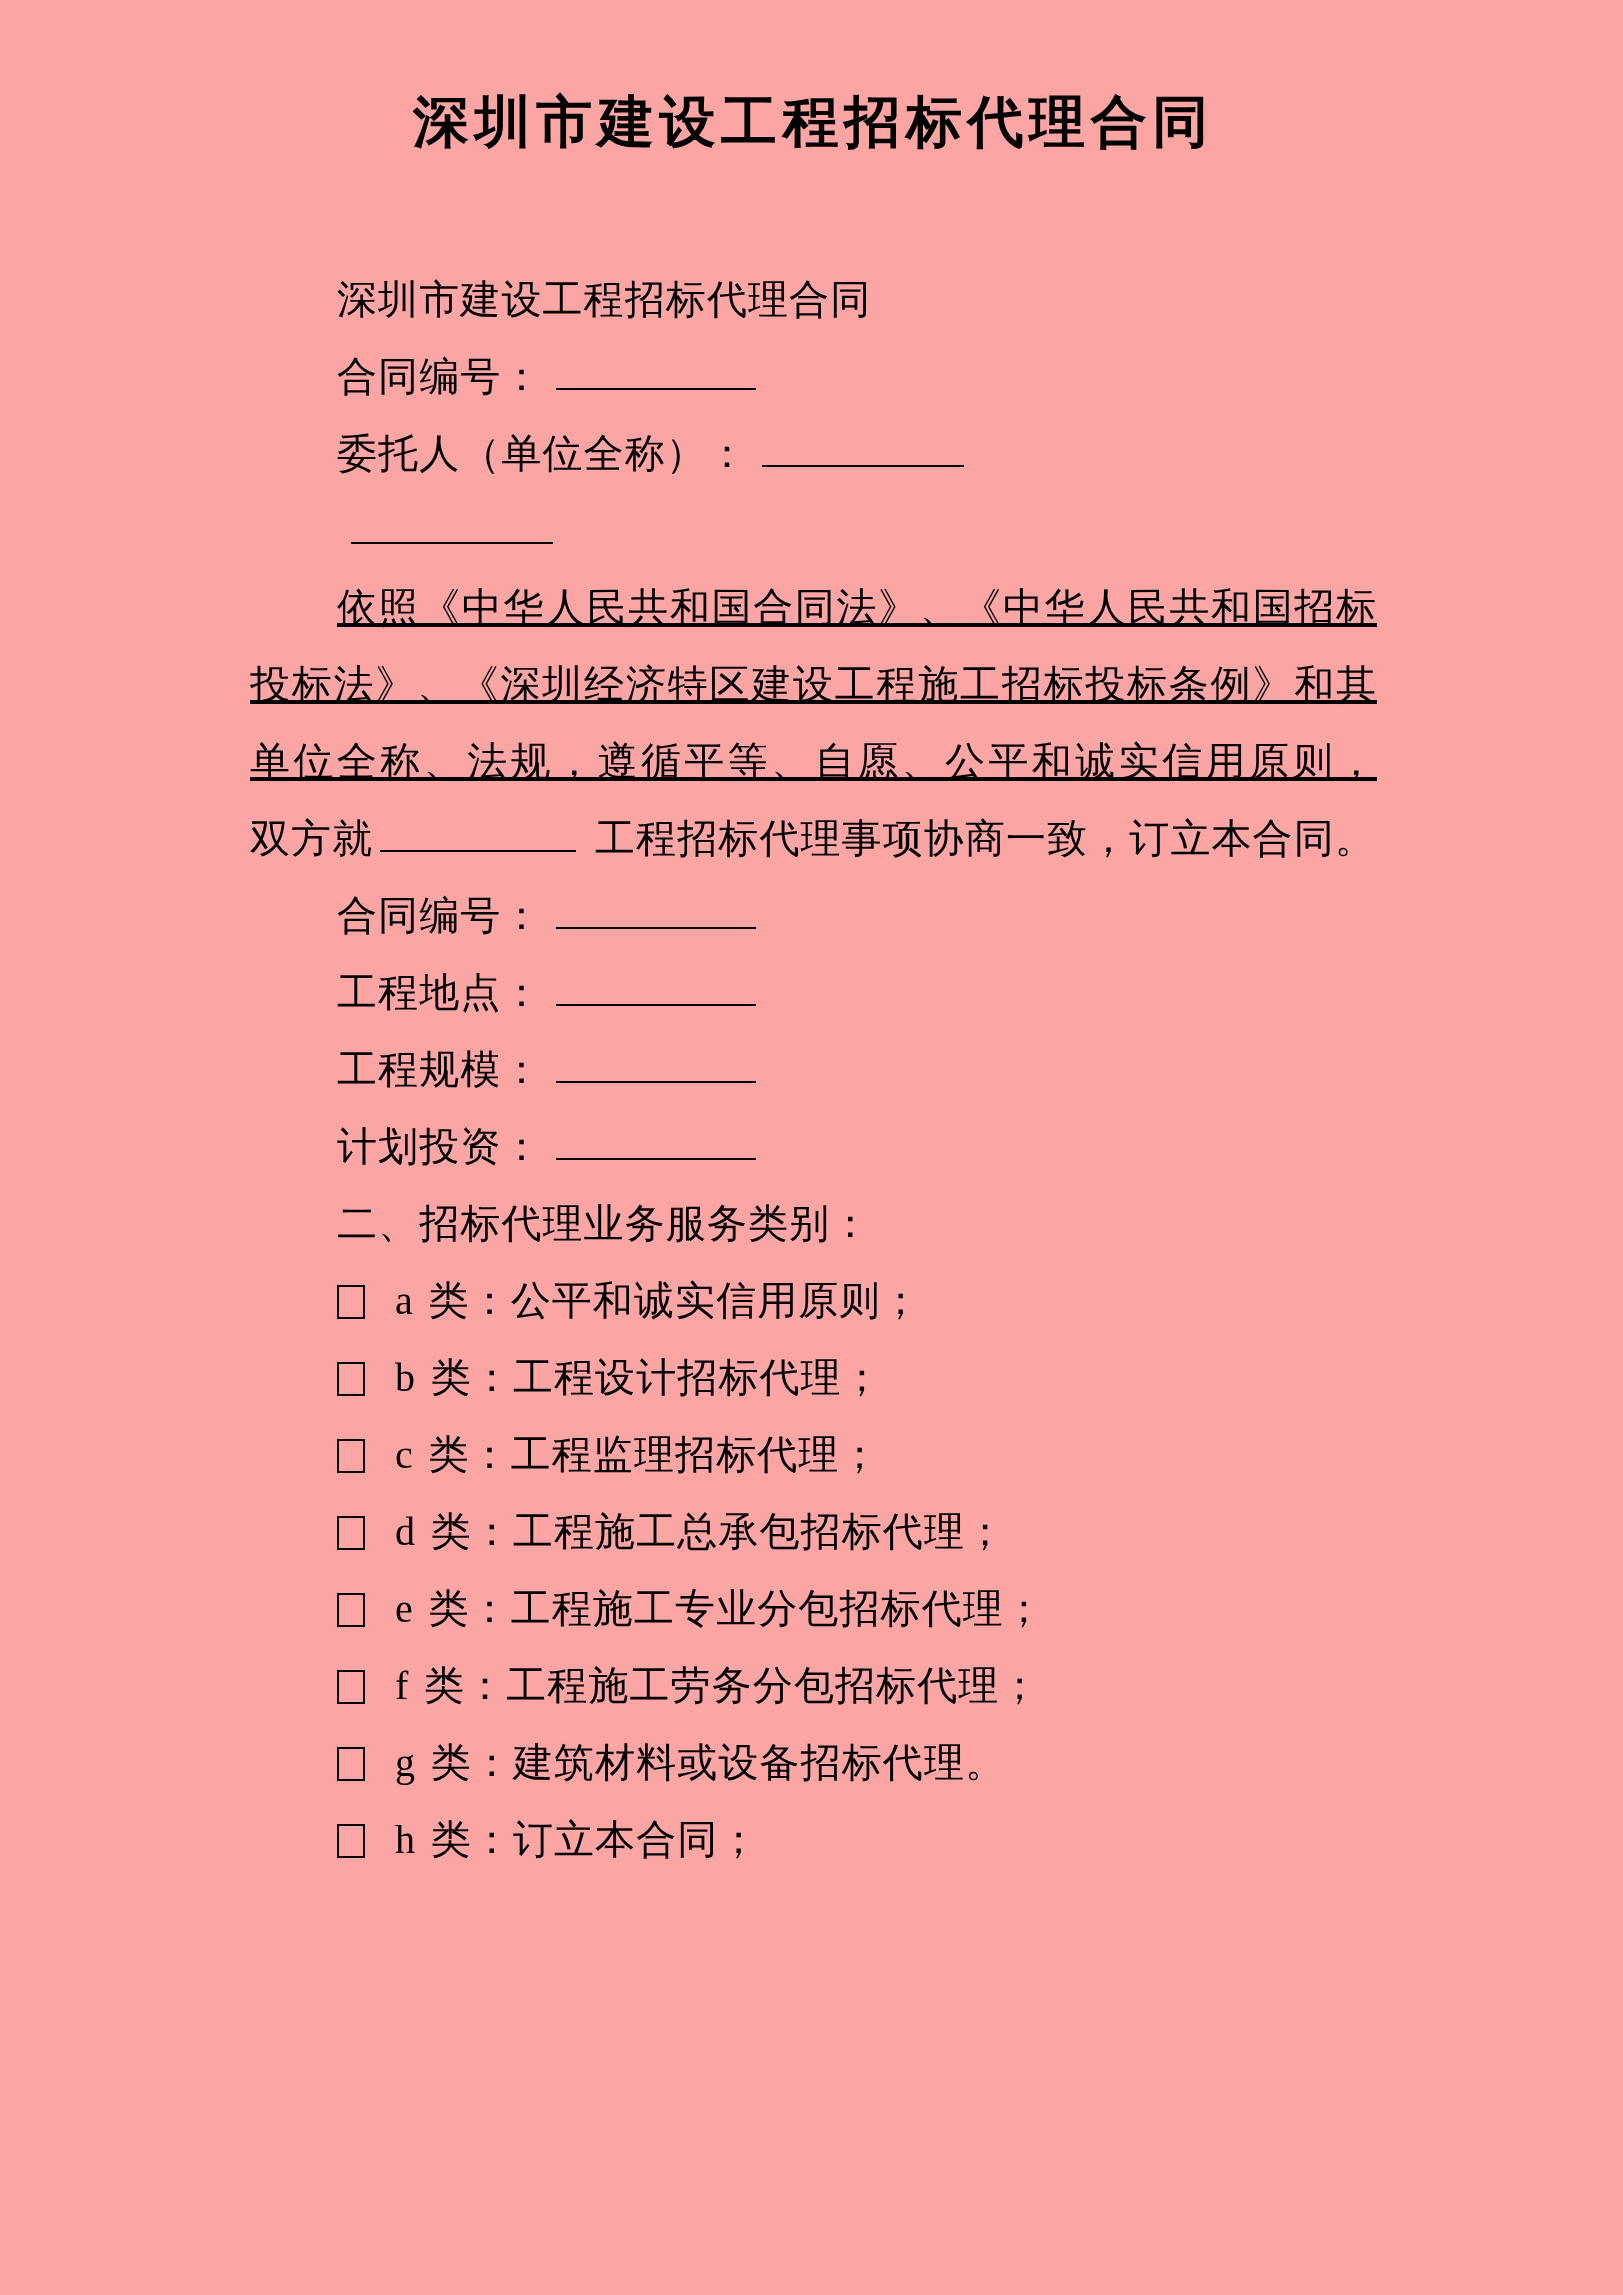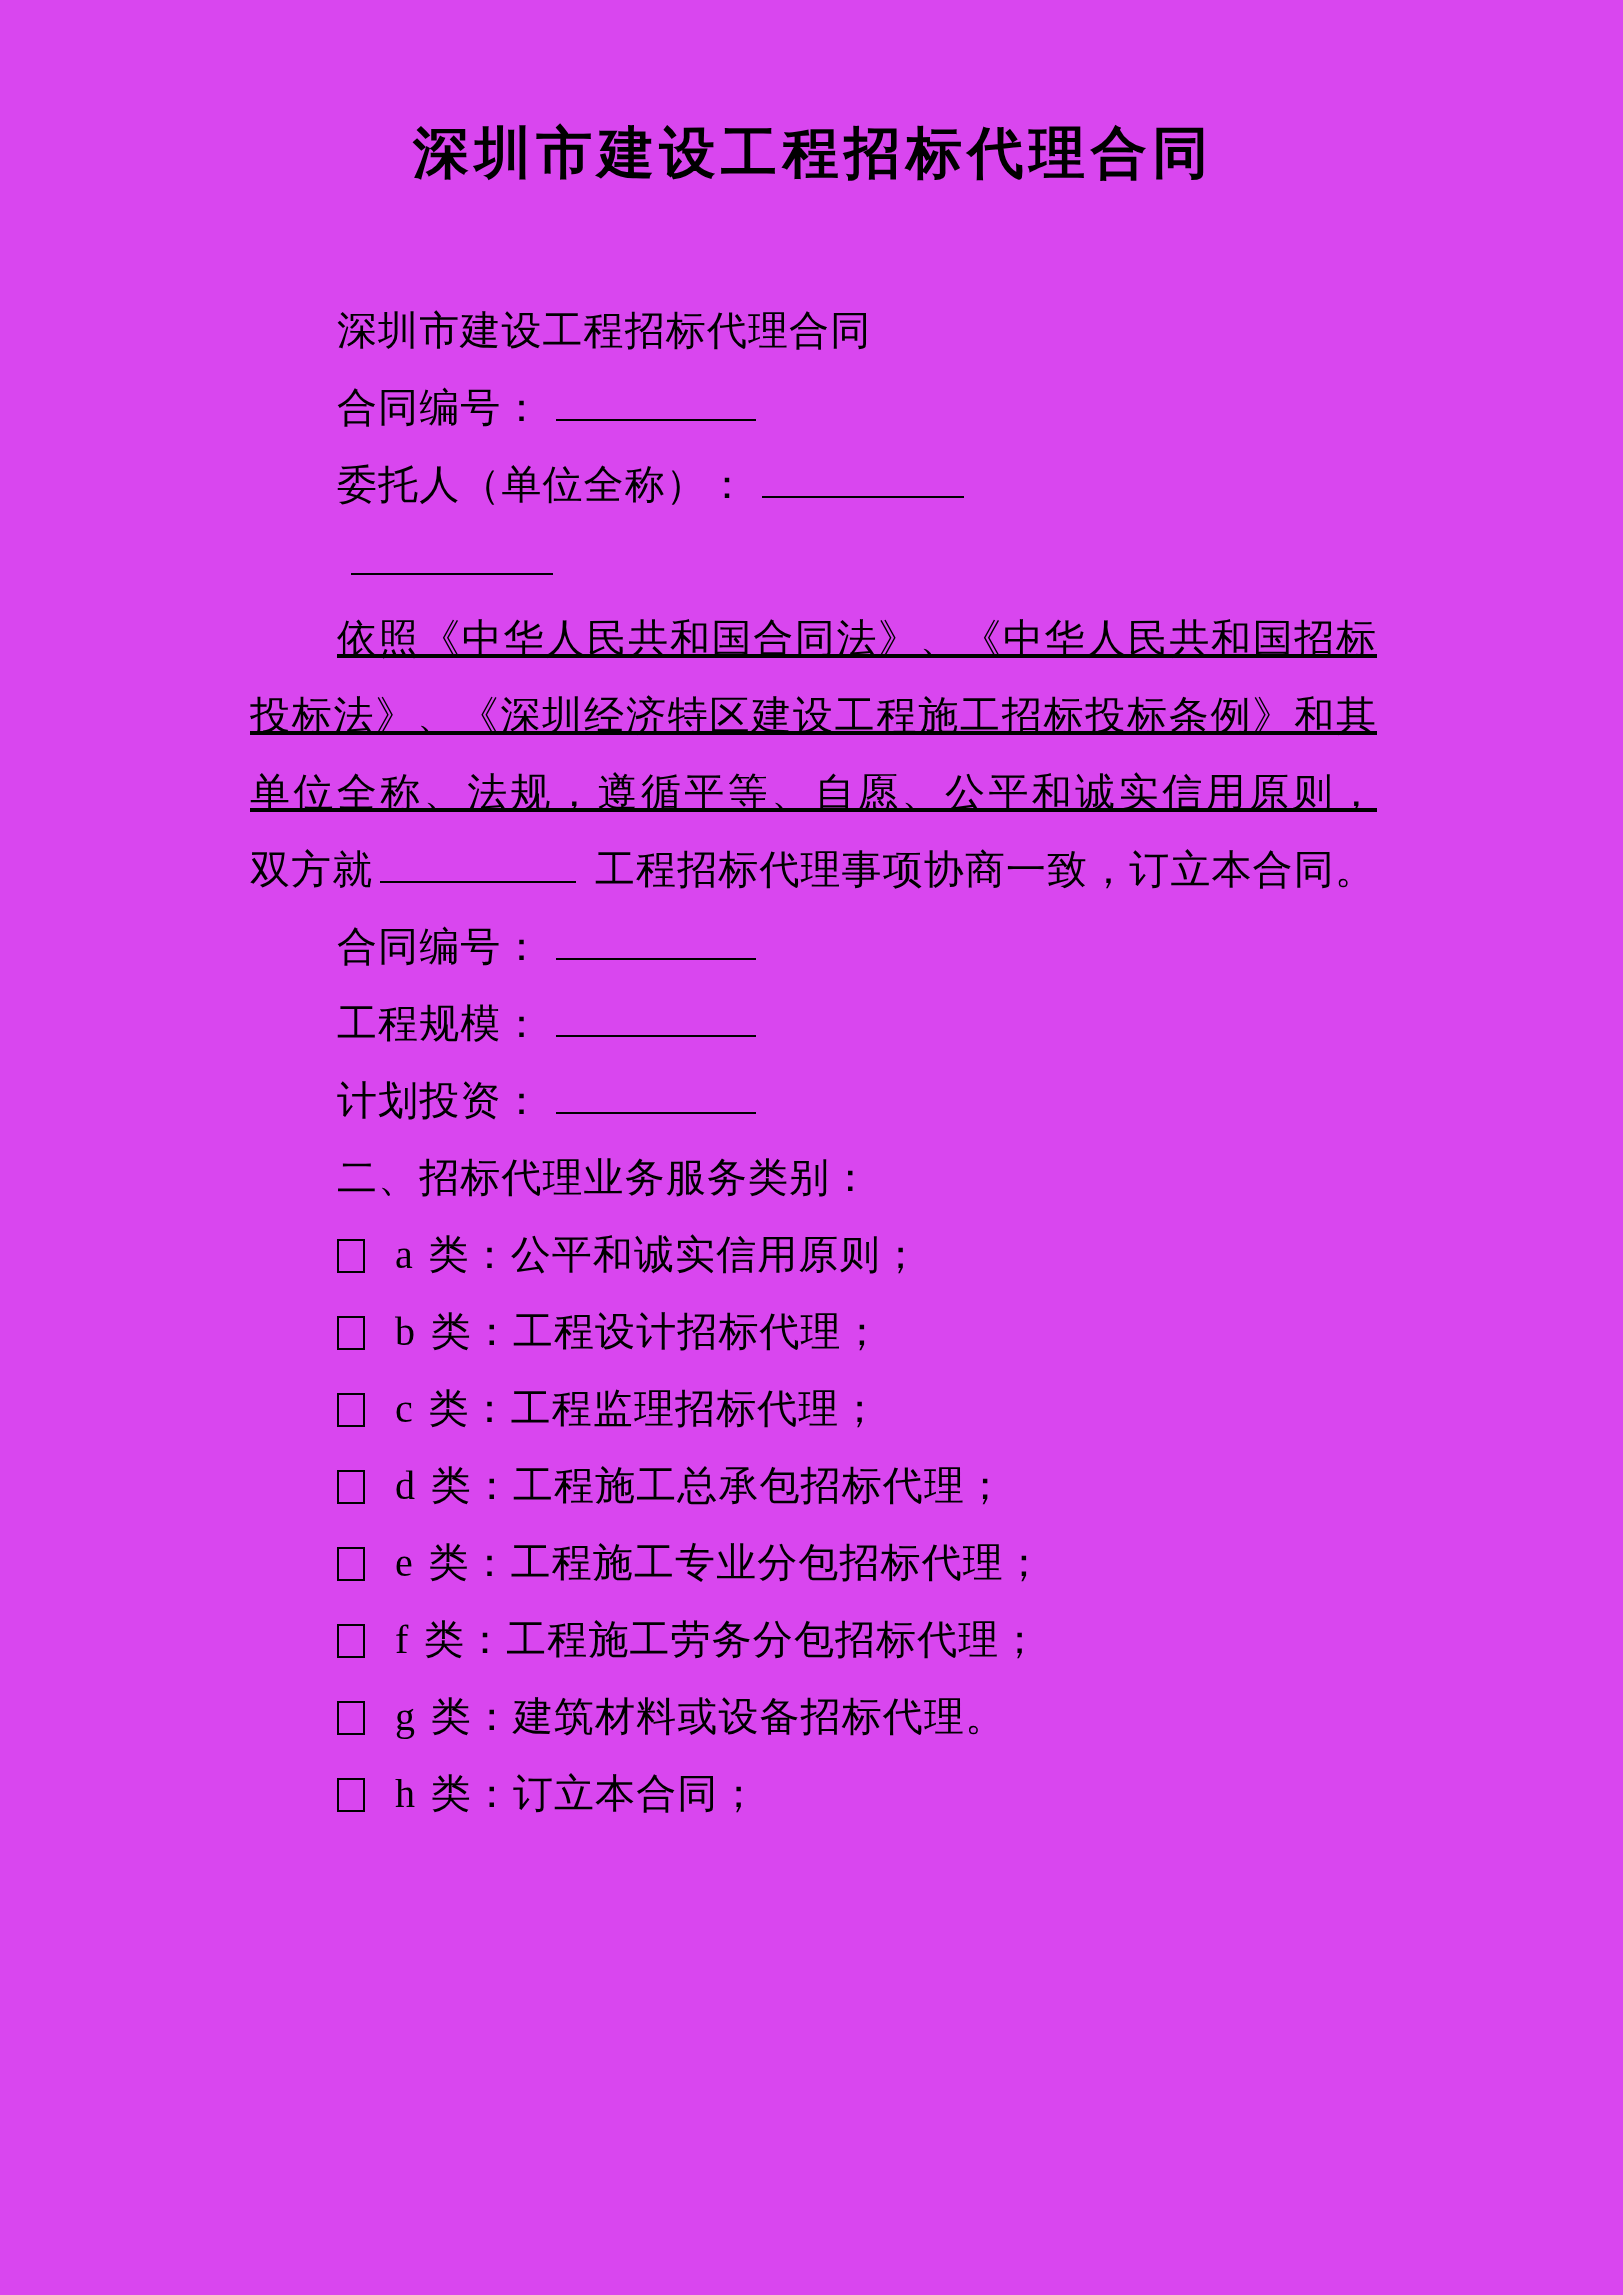--- a/index.html
+++ b/index.html
@@ -1,24 +1,24 @@
 <!DOCTYPE html>
 <html style="font-size:9px"><head>
 <meta charset="utf-8">
 <style>
   * { margin: 0; padding: 0; box-sizing: border-box; }
   html, body { background: #ffffff; }
   .page {
     position: relative;
     width: 1623px;
     height: 2295px;
-    background: #d946ef;
+    background: #fca5a5;
     color: #000000;
     font-family: "Liberation Serif", serif;
-    padding: 117px 246px 0 250px;
+    padding: 86px 246px 0 250px;
     overflow: hidden;
   }
   .title {
     font-size: 56px;
     line-height: 73px;
     font-weight: bold;
     letter-spacing: 5.6px;
     text-align: center;
     white-space: nowrap;
   }
@@ -69,20 +69,21 @@
   <div class="doc-body">
       <div class="line text indent">深圳市建设工程招标代理合同</div>
       <div class="line field indent"><span>合同编号：</span><span class="blank" style="width: 200px;"></span></div>
       <div class="line field indent"><span>委托人（单位全称）：</span><span class="blank" style="width: 202px;"></span></div>
       <div class="line field indent"><span class="blank" style="width: 202px;"></span></div>
       <div class="line justify indent">依照《中华人民共和国合同法》、《中华人民共和国招标</div>
       <div class="line justify">投标法》、《深圳经济特区建设工程施工招标投标条例》和其</div>
       <div class="line justify">单位全称、法规，遵循平等、自愿、公平和诚实信用原则，</div>
       <div class="line fill"><span>双方就</span><span class="blank" style="width: 196px;"></span><span>工程招标代理事项协商一致，订立本合同。</span></div>
       <div class="line field indent"><span>合同编号：</span><span class="blank" style="width: 200px;"></span></div>
+      <div class="line field indent"><span>工程地点：</span><span class="blank" style="width: 200px;"></span></div>
       <div class="line field indent"><span>工程规模：</span><span class="blank" style="width: 200px;"></span></div>
       <div class="line field indent"><span>计划投资：</span><span class="blank" style="width: 200px;"></span></div>
       <div class="line text indent">二、招标代理业务服务类别：</div>
       <div class="line checkbox indent"><span class="cb"></span><span class="cb-letter">a</span><span>类：公平和诚实信用原则；</span></div>
       <div class="line checkbox indent"><span class="cb"></span><span class="cb-letter">b</span><span>类：工程设计招标代理；</span></div>
       <div class="line checkbox indent"><span class="cb"></span><span class="cb-letter">c</span><span>类：工程监理招标代理；</span></div>
       <div class="line checkbox indent"><span class="cb"></span><span class="cb-letter">d</span><span>类：工程施工总承包招标代理；</span></div>
       <div class="line checkbox indent"><span class="cb"></span><span class="cb-letter">e</span><span>类：工程施工专业分包招标代理；</span></div>
       <div class="line checkbox indent"><span class="cb"></span><span class="cb-letter">f</span><span>类：工程施工劳务分包招标代理；</span></div>
       <div class="line checkbox indent"><span class="cb"></span><span class="cb-letter">g</span><span>类：建筑材料或设备招标代理。</span></div>

